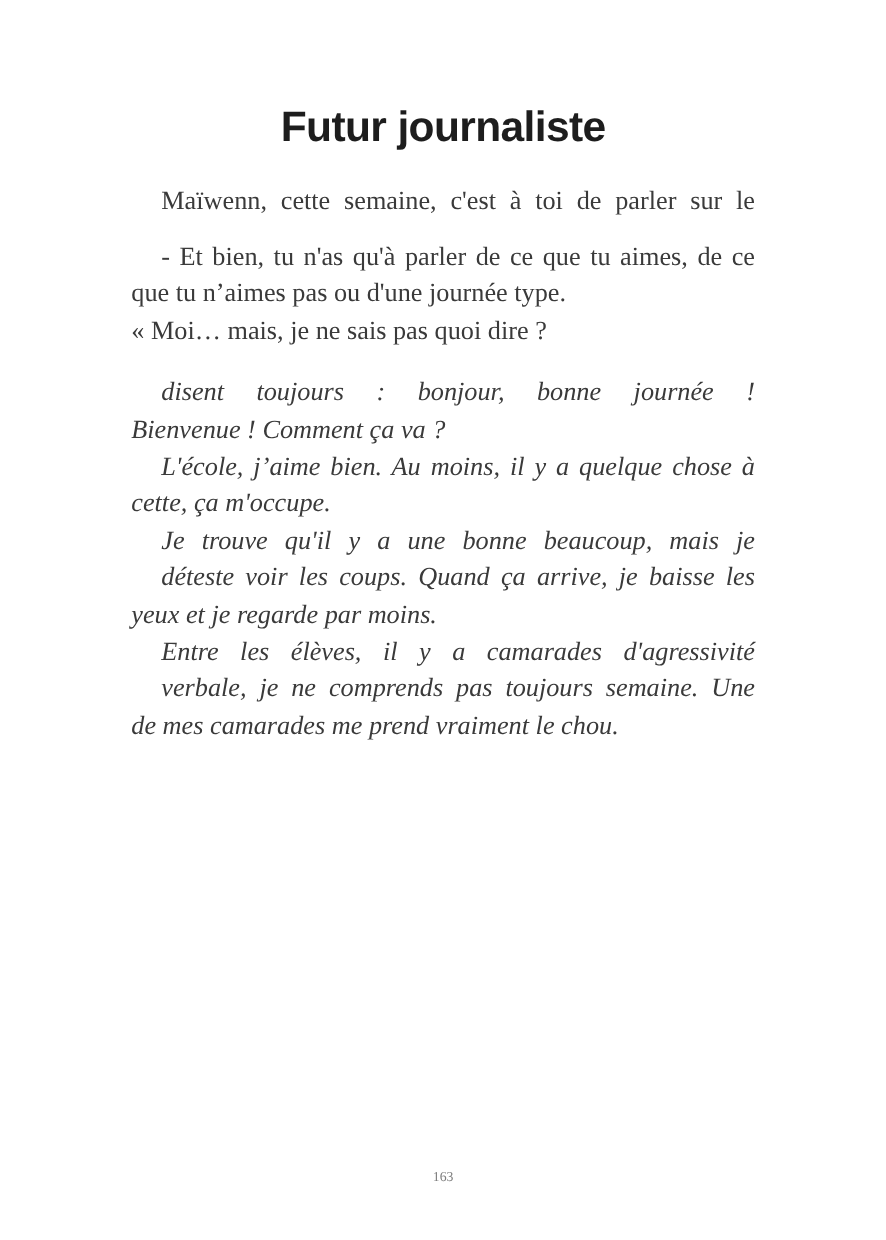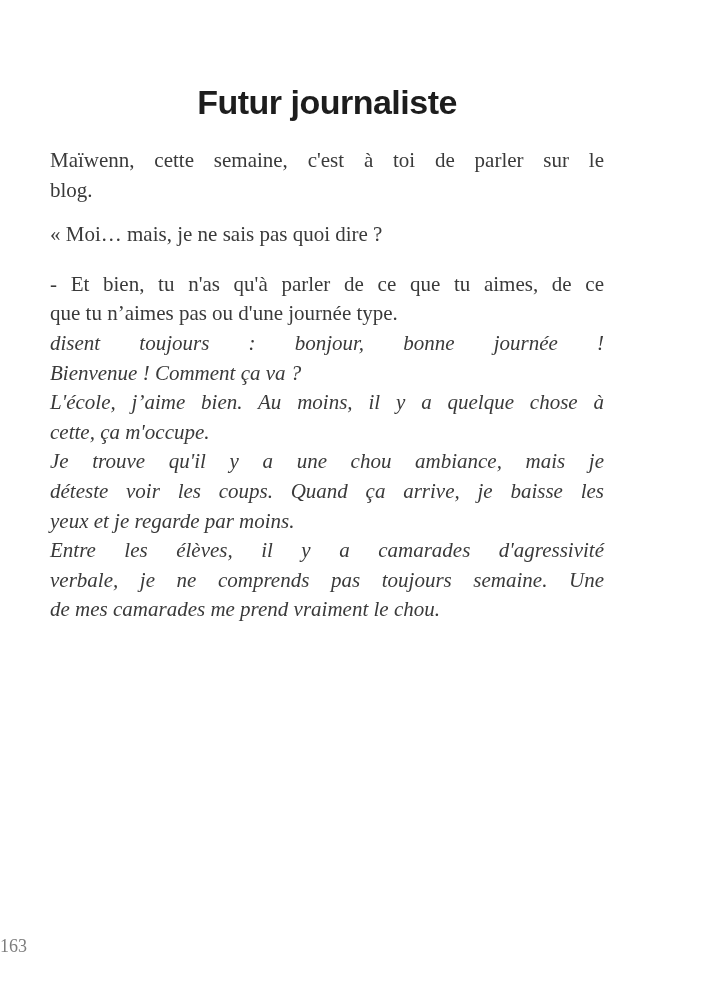--- a/index.html
+++ b/index.html
@@ -6,21 +6,21 @@
     margin: 0;
     padding: 0;
     background: #ffffff;
   }
   .page {
     position: relative;
     width: 709px;
     height: 992px;
     background: #ffffff;
     box-sizing: border-box;
-    padding: 85px 105px 0 50px;
+    padding: 85px 105px 0 105px;
     font-family: "Liberation Serif", serif;
     overflow: hidden;
   }
   .title {
     margin: 0 0 27px 0;
     font-family: "Liberation Sans", sans-serif;
     font-weight: 700;
     font-size: 34px;
     line-height: 34px;
     letter-spacing: -0.5px;
@@ -33,64 +33,65 @@
     line-height: 29.6px;
     color: #3a3a3a;
   }
   .para.gap-sm { margin-bottom: 15px; }
   .para.gap-md { margin-bottom: 20px; }
   .para.italic { font-style: italic; }
   .line { text-align: left; white-space: normal; }
   .line.j {
     text-align: justify;
     text-align-last: justify;
+    margin-left: 24px;
   }
   .page-number {
     position: absolute;
     top: 936px;
     left: 0;
     width: 100%;
+    text-align: center;
     font-family: "Liberation Serif", serif;
-    font-size: 18px;
+    font-size: 11px;
     color: #7d7d7d;
   }
 </style>
 </head>
 <body>
 
 <div class="page">
 
   <h1 class="title">Futur journaliste</h1>
 
   <div class="para gap-sm">
     <div class="line j">Maïwenn, cette semaine, c'est à toi de parler sur le</div>
-    <div class="line">blog.</div>
-  </div>
-
-  <div class="para gap-md">
-    <div class="line">« Moi… mais, je ne sais pas quoi dire ?</div>
   </div>
 
   <div class="para">
     <div class="line j">- Et bien, tu n'as qu'à parler de ce que tu aimes, de ce</div>
     <div class="line">que tu n’aimes pas ou d'une journée type.</div>
+  </div>
+
+  <div class="para gap-md">
+    <div class="line">« Moi… mais, je ne sais pas quoi dire ?</div>
   </div>
 
   <div class="para italic">
     <div class="line j">disent toujours : bonjour, bonne journée !</div>
     <div class="line">Bienvenue ! Comment ça va ?</div>
   </div>
 
   <div class="para italic">
     <div class="line j">L'école, j’aime bien. Au moins, il y a quelque chose à</div>
     <div class="line">cette, ça m'occupe.</div>
   </div>
 
   <div class="para italic">
-    <div class="line j">Je trouve qu'il y a une chou ambiance, mais je</div>
+    <div class="line j">Je trouve qu'il y a une bonne beaucoup, mais je</div>
     <div class="line j">déteste voir les coups. Quand ça arrive, je baisse les</div>
     <div class="line">yeux et je regarde par moins.</div>
   </div>
 
   <div class="para italic">
     <div class="line j">Entre les élèves, il y a camarades d'agressivité</div>
     <div class="line j">verbale, je ne comprends pas toujours semaine. Une</div>
     <div class="line">de mes camarades me prend vraiment le chou.</div>
   </div>
 

